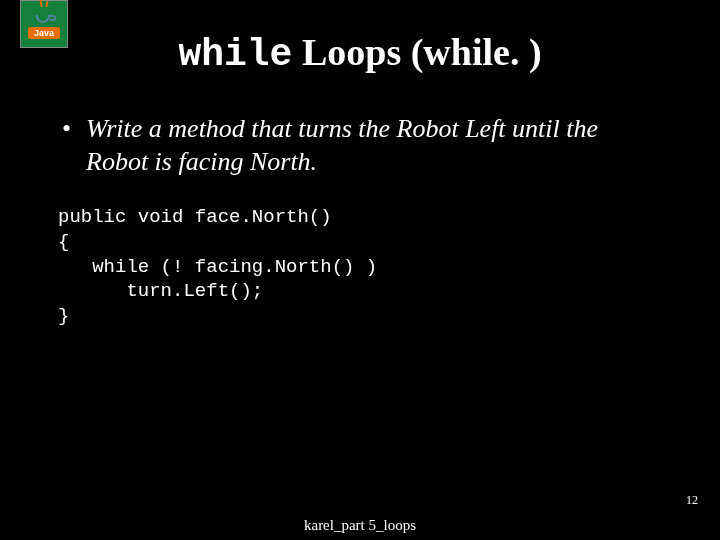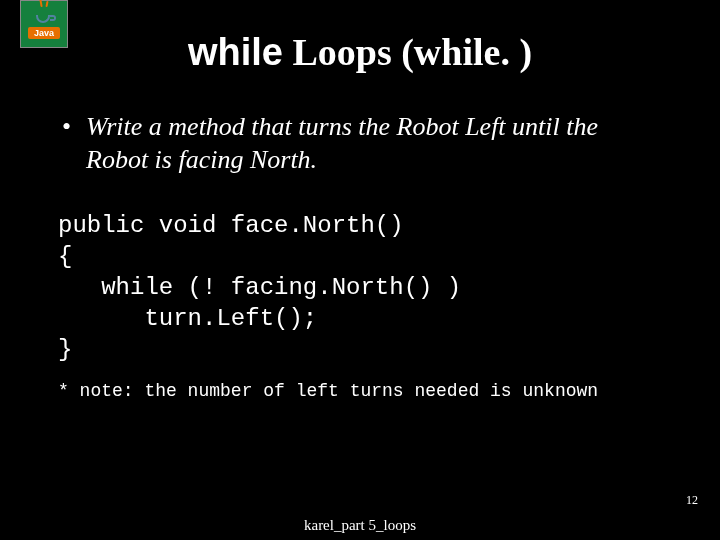--- a/index.html
+++ b/index.html
@@ -81,40 +81,40 @@
     padding: 1px 6px;
     border-radius: 2px;
   }
 
   .title {
     text-align: center;
     font-size: 38px;
     margin-top: 30px;
     margin-bottom: 36px;
   }
-  .title .mono { font-family: Liberation Sans, sans-serif; }
+  .title .mono { font-family: Liberation Mono, monospace; }
   .content {
     padding: 0 58px;
     font-size: 26px;
     line-height: 1.28;
   }
   .bullet {
     display: flex;
     margin-bottom: 2px;
   }
   .bullet .dot {
     width: 28px;
     flex-shrink: 0;
     text-align: left;
     padding-left: 4px;
   }
   .bullet .text { flex: 1; font-style: italic; }
   .codeblock {
     font-family: "Courier New", Courier, monospace;
-    font-size: 24px;
+    font-size: 19px;
     line-height: 1.3;
     white-space: pre;
   }
   .note {
     font-family: "Courier New", Courier, monospace;
     font-size: 18px;
     margin-top: 14px;
   }
   .footer-ref {
     position: absolute;
@@ -155,17 +155,16 @@
     <div class="text">Write a method that turns the Robot Left until the Robot is facing North.</div>
   </div>
 
   <div class="codeblock">
 <span>public void face.North()</span>
 <span>{</span>
 <span>   while (! facing.North() )</span>
 <span>      turn.Left();</span>
 <span>}</span></div>
 
-  <div class="note">* note: the number of left turns needed is unknown</div>
 </div>
 
 <div class="footer-ref">karel_part 5_loops</div>
 <div class="page-num">12</div>
 
 </body></html>

